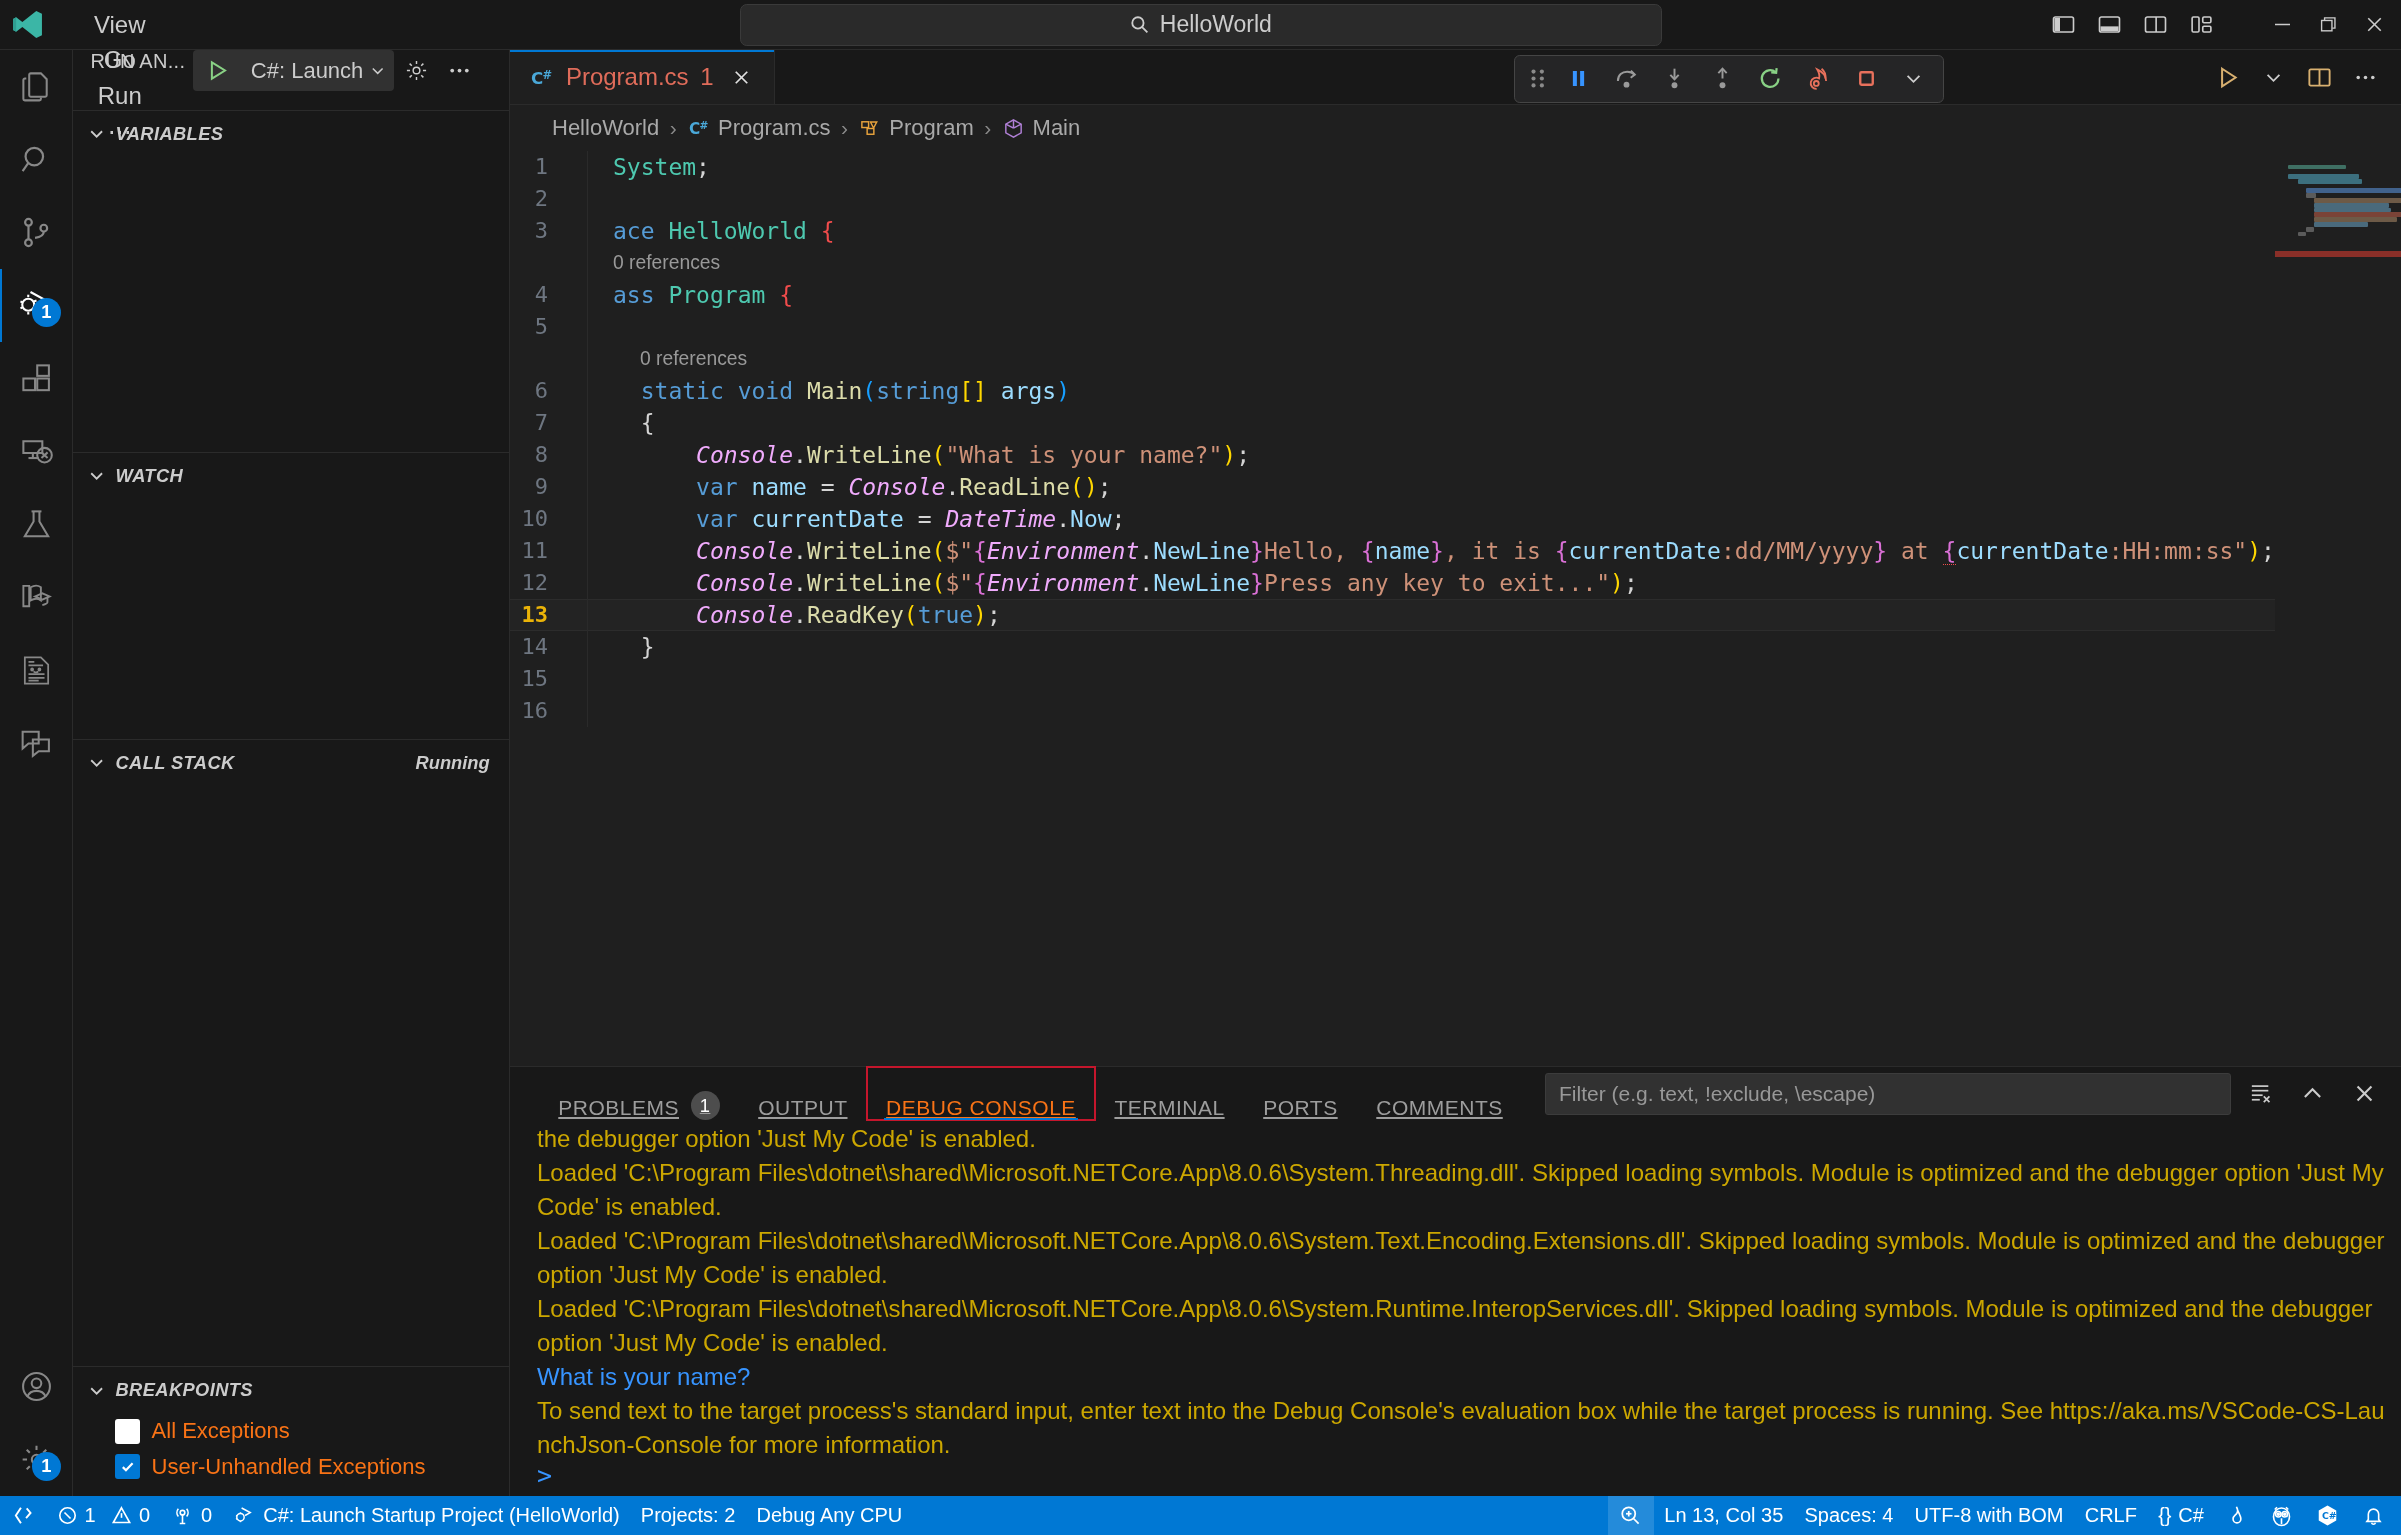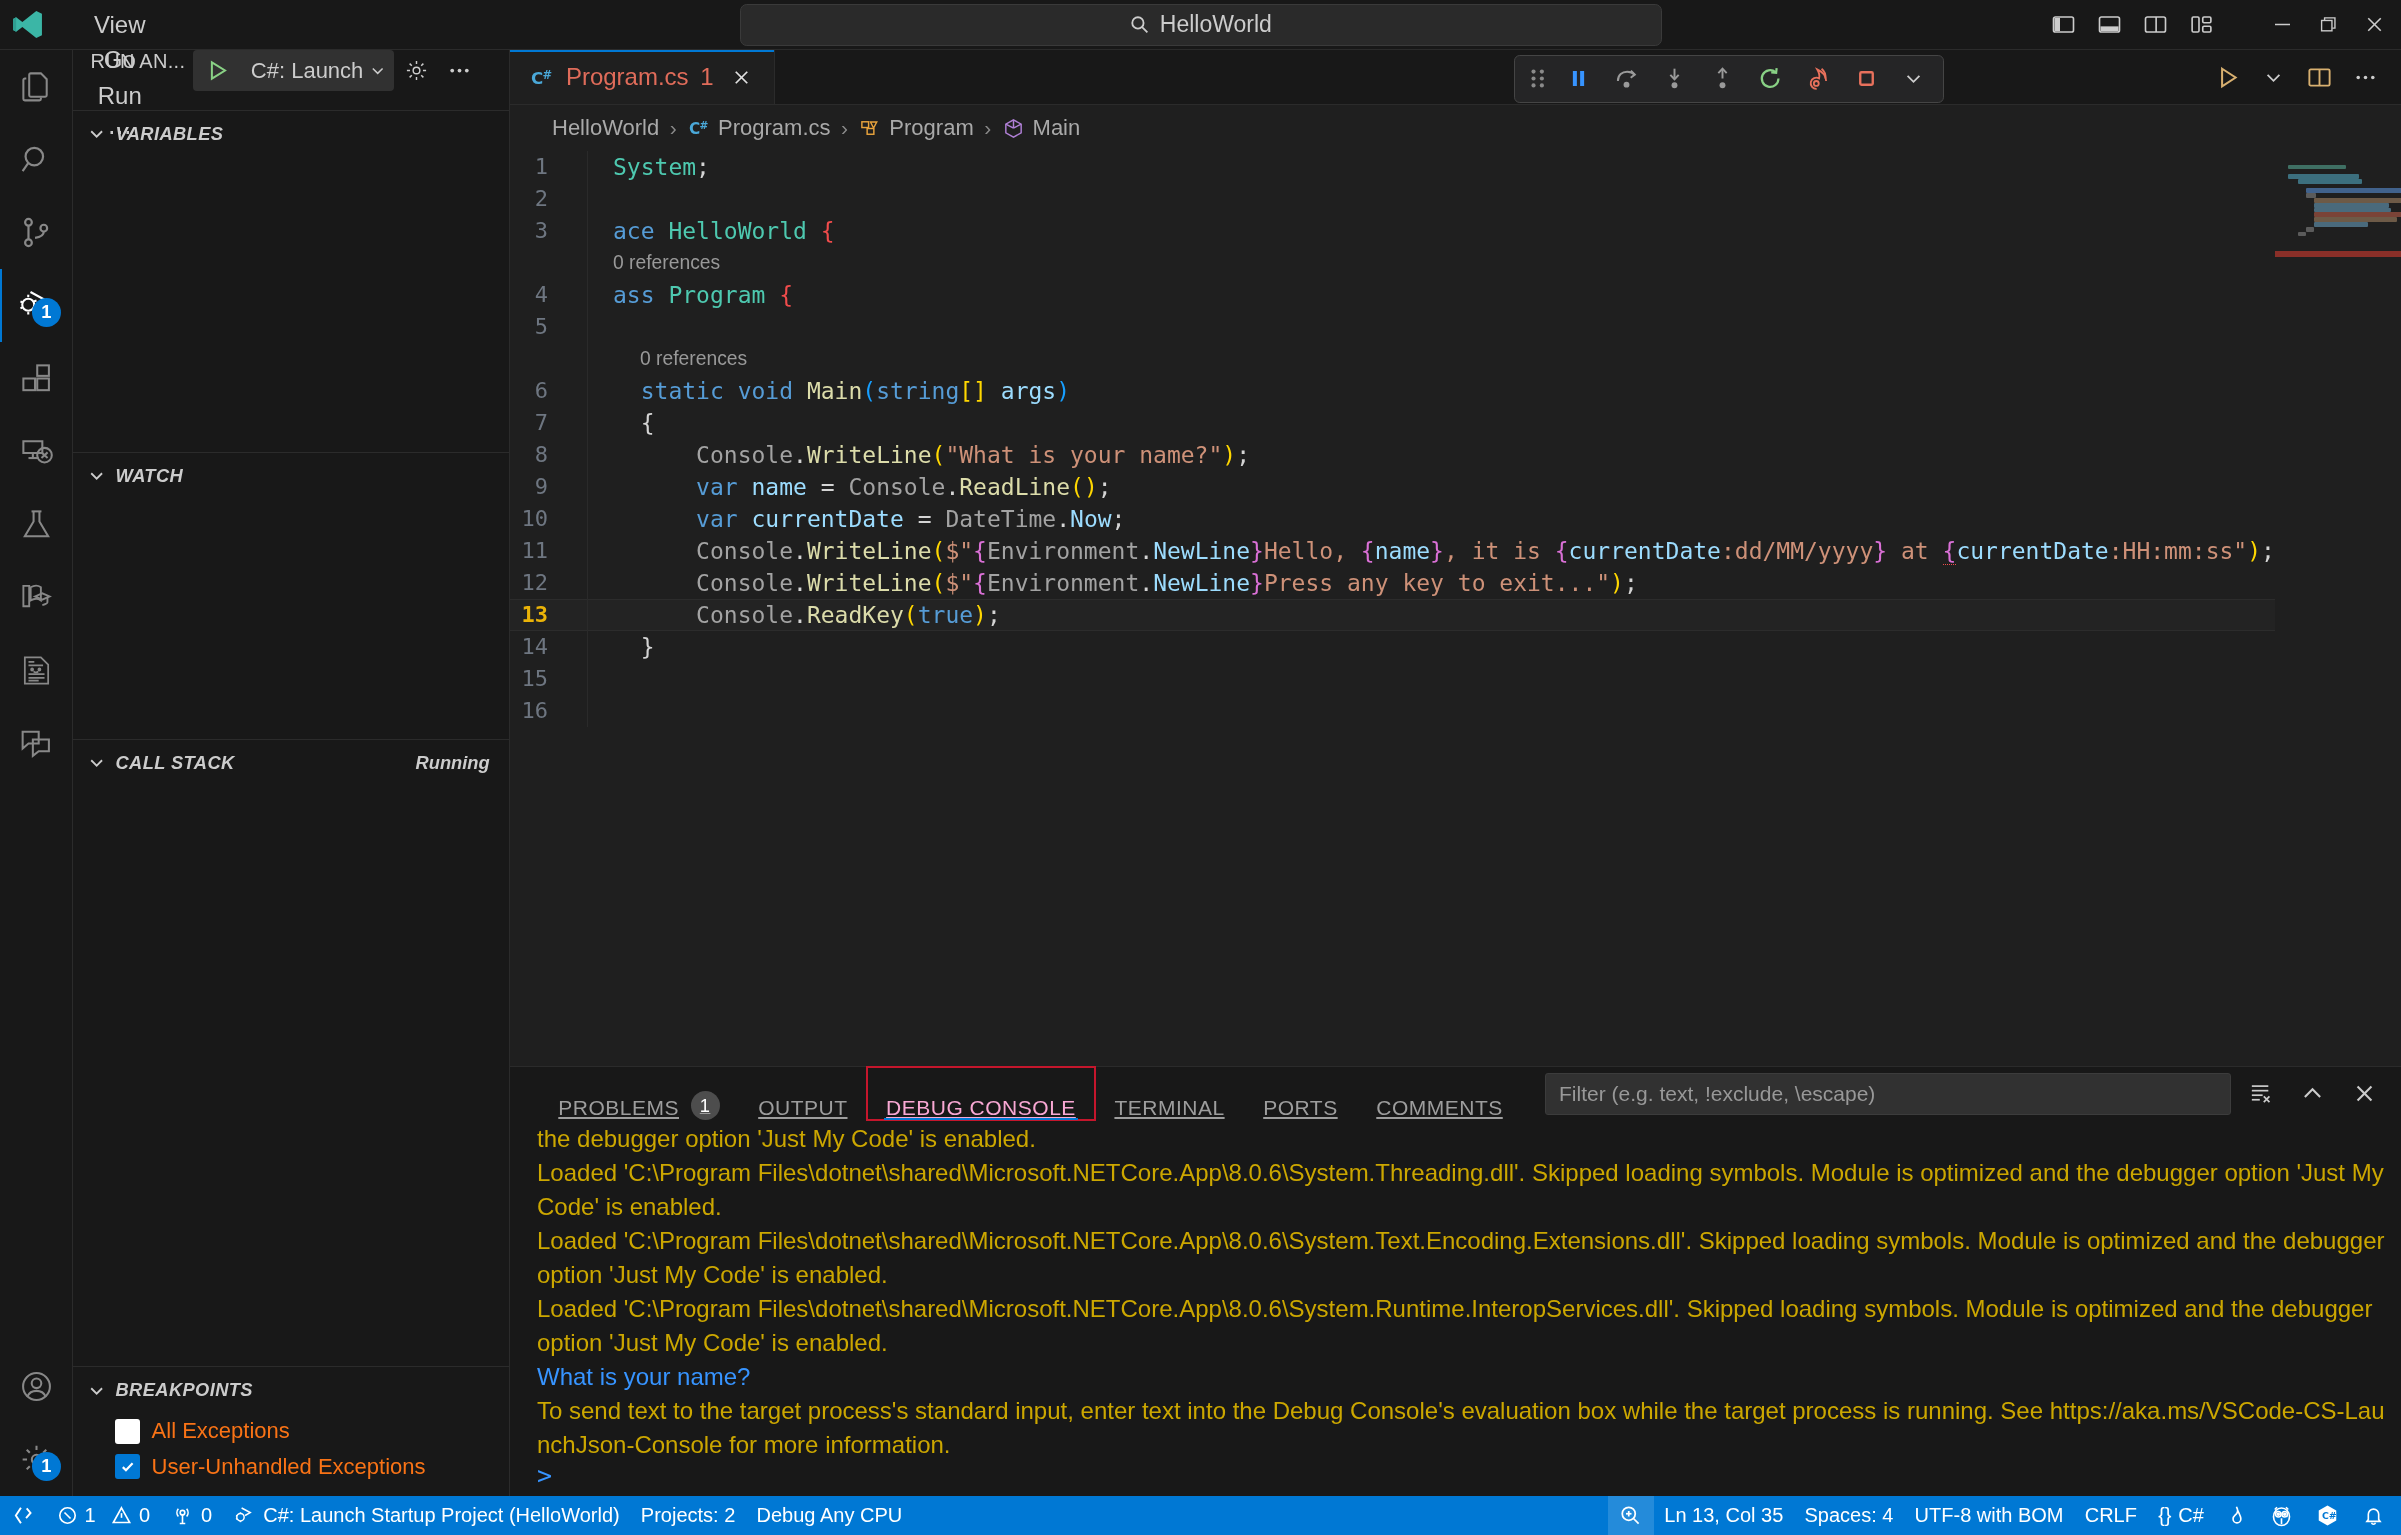--- a/index.html
+++ b/index.html
@@ -153,39 +153,39 @@
     display:flex; height:32px; align-items:center; color:#999999; font-size:19.3px;
     font-family:"Liberation Sans", sans-serif;
   }
   .codelens .pad { width:77px; flex:0 0 77px; }
   .codelens .cl-text { padding-left:25px; border-left:1px solid #2a2a2a; flex:1; }
   .cl-ind2 { padding-left:52px !important; }
 
   
   .t-key{color:#569cd6;} .t-type{color:#4ec9b0;}
   .t-str{color:#ce9178;} .t-fn{color:#dcdcaa;}
-  .t-var{color:#9cdcfe;} .t-cls{color:#a3a3a3;} .t-punc{color:#d4d4d4;}
+  .t-var{color:#9cdcfe;} .t-cls{color:#f0abfc;font-style:italic;} .t-punc{color:#d4d4d4;}
   .t-br-y{color:#ffd700;} .t-br-p{color:#da70d6;} .t-br-b{color:#179fff;}
   .t-err{color:#f14c4c;} .t-prop{color:#9cdcfe;}
   .squig { border-bottom:1.9px dotted #f14c4c; }
 
   .minimap {
     width:154px; background:#1f1f1f; position:relative; flex:0 0 154px;
     border-left:0px;
   }
   .mm-line { height:4.8px; margin-left:13.5px; border-radius:1px; }
 
   
   .panel { height:430px; background:#181818; border-top:1px solid #2b2b2b; display:flex; flex-direction:column; flex:0 0 430px;}
   .panel-head { height:53px; display:flex; align-items:center; padding-left:29px; position:relative; }
   .ptab {
     font-size:21px; color:#9d9d9d; padding:0 19.3px; height:53px; display:flex;
     align-items:flex-end; position:relative; cursor:pointer; letter-spacing:0.5px; white-space:nowrap;text-decoration:underline;
   }
-  .ptab.active { color:#f9a8d4; }
+  .ptab.active { color:#f97316; }
   .ptab.active::after {
     content:""; position:absolute; left:17.4px; right:17.4px; bottom:0; height:1.9px; background:#0078d4;
   }
   .ptab.highlight {
     outline:2.9px solid #c5162c; outline-offset:-1.9px;
   }
   .ptab-badge {
     margin-left:11.6px; min-width:29px; height:29px; border-radius:14.5px; background:#4d4d4d;
     color:#fff; font-size:18.3px; display:flex; align-items:center; justify-content:center; padding:0 6.8px;
   }

